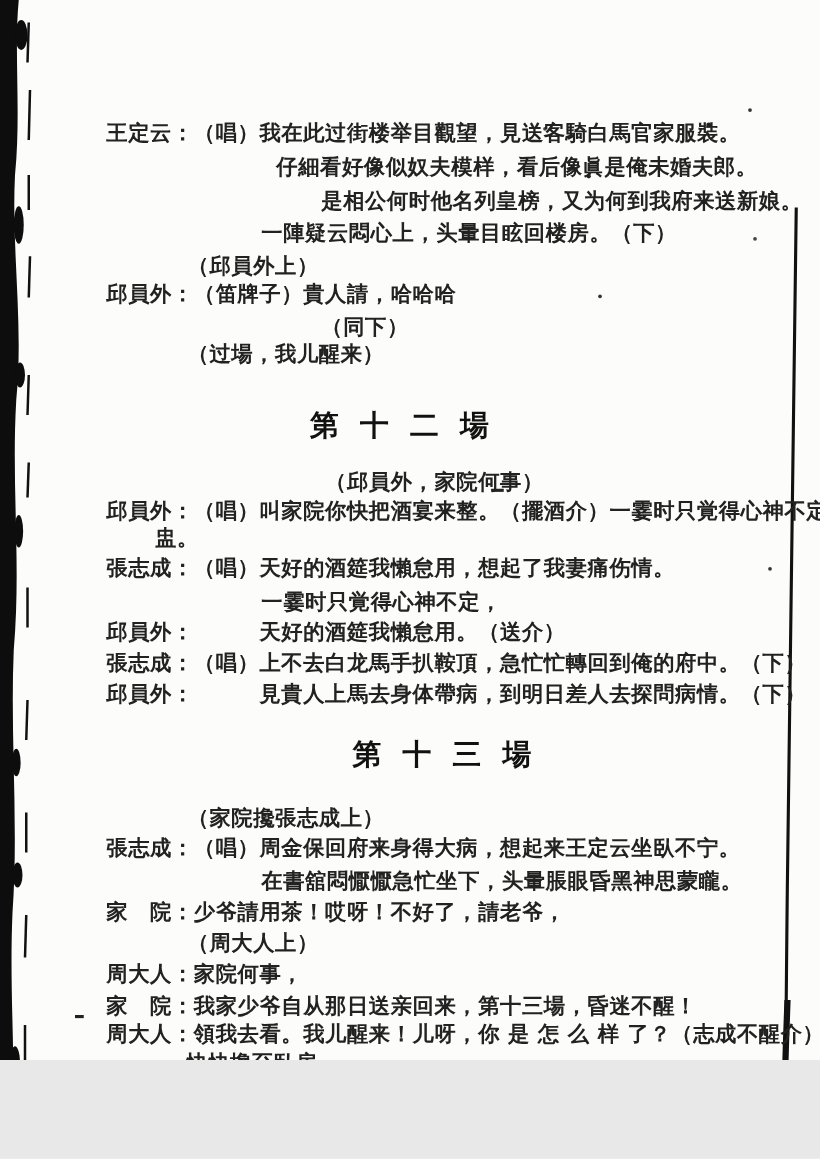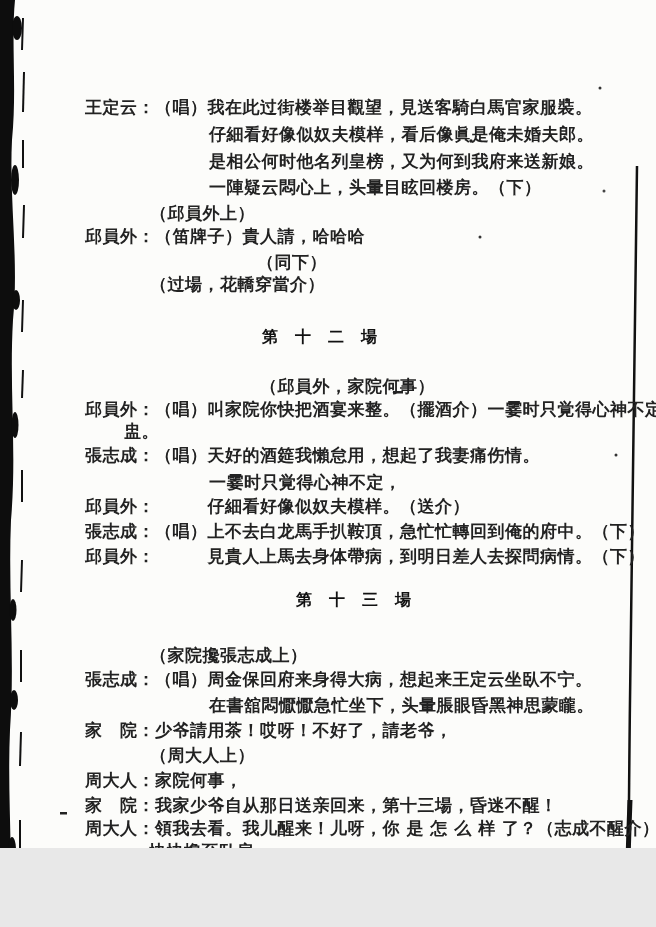--- a/index.html
+++ b/index.html
@@ -15,21 +15,21 @@
     font-weight:600;letter-spacing:0.5px;color:#222;
   }
   .ind-speaker{left:85px;}
   .ind-cont{left:209px;}
   .ind-cont2{left:124px;}
   .ind-stage{left:150px;}
   .ind-stage-center{left:257px;}
   .ind-stage-c2{left:260px;}
   .heading{
     left:0;width:100%;text-align:center;
-    font-size:16px;font-weight:700;letter-spacing:17px;color:#111;
+    font-size:23px;font-weight:700;letter-spacing:17px;color:#111;
   }
   .pageno{
     position:absolute;left:92px;top:861px;
     font-weight:700;font-size:20px;letter-spacing:2px;color:#222;
   }
   .watermark{
     position:absolute;top:898px;right:16px;font-size:15px;
     font-family:"DejaVu Sans","Liberation Sans",sans-serif;
     white-space:pre;letter-spacing:1px;
   }
@@ -82,34 +82,34 @@
     <circle cx="600" cy="88" r="1.5" fill="#333"></circle>
     <circle cx="616" cy="455" r="1.5" fill="#333"></circle>
     <rect x="393" y="391" width="10" height="2.5" fill="#222"></rect>
     <rect x="60" y="812" width="7" height="2.5" fill="#222"></rect>
     <circle cx="604" cy="191" r="1.5" fill="#444"></circle>
     <circle cx="436" cy="103" r="1.5" fill="#444"></circle>
   </svg>
 
   <div id="script-lines">
       <div class="line ind-speaker" style="top: 97px;">王定云：（唱）我在此过街楼举目觀望，見送客騎白馬官家服裝。</div>
-      <div class="line ind-cont" style="top: 124px;">仔細看好像似奴夫模样，看后像眞是俺未婚夫郎。</div>
-      <div class="line ind-cont" style="top: 151px;">是相公何时他名列皇榜，又为何到我府来送新娘。</div>
+      <div class="line ind-cont" style="top: 124px; margin-left: 12px;">仔細看好像似奴夫模样，看后像眞是俺未婚夫郎。</div>
+      <div class="line ind-cont" style="top: 151px; margin-left: 48px;">是相公何时他名列皇榜，又为何到我府来送新娘。</div>
       <div class="line ind-cont" style="top: 177px;">一陣疑云悶心上，头暈目眩回楼房。（下）</div>
       <div class="line ind-stage" style="top: 203px;">（邱員外上）</div>
       <div class="line ind-speaker" style="top: 226px;">邱員外：（笛牌子）貴人請，哈哈哈</div>
       <div class="line ind-stage-center" style="top: 252px;">（同下）</div>
-      <div class="line ind-stage" style="top: 274px;">（过場，花轎穿當介）</div>
+      <div class="line ind-stage" style="top: 274px;">（过場，我儿醒来）</div>
       <div class="line heading" style="top: 327px;">第十二場</div>
       <div class="line ind-stage-c2" style="top: 376px;">（邱員外，家院何事）</div>
       <div class="line ind-speaker" style="top: 399px;">邱員外：（唱）叫家院你快把酒宴来整。（擺酒介）一霎时只覚得心神不定</div>
       <div class="line ind-cont2" style="top: 421px;">盅。</div>
       <div class="line ind-speaker" style="top: 445px;">張志成：（唱）天好的酒筵我懶怠用，想起了我妻痛伤情。</div>
       <div class="line ind-cont" style="top: 472px;">一霎时只覚得心神不定，</div>
-      <div class="line ind-speaker" style="top: 496px;">邱員外：　　　仔細看好像似奴夫模样。（送介）</div>
+      <div class="line ind-speaker" style="top: 496px;">邱員外：　　　天好的酒筵我懶怠用。（送介）</div>
       <div class="line ind-speaker" style="top: 521px;">張志成：（唱）上不去白龙馬手扒鞍頂，急忙忙轉回到俺的府中。（下）</div>
       <div class="line ind-speaker" style="top: 546px;">邱員外：　　　見貴人上馬去身体帶病，到明日差人去探問病情。（下）</div>
       <div class="line heading" style="top: 590px; padding-left: 34px;">第十三場</div>
       <div class="line ind-stage" style="top: 645px;">（家院攙張志成上）</div>
       <div class="line ind-speaker" style="top: 669px;">張志成：（唱）周金保回府来身得大病，想起来王定云坐臥不宁。</div>
       <div class="line ind-cont" style="top: 695px;">在書舘悶懨懨急忙坐下，头暈脹眼昏黑神思蒙矓。</div>
       <div class="line ind-speaker" style="top: 720px;">家　院：少爷請用茶！哎呀！不好了，請老爷，</div>
       <div class="line ind-stage" style="top: 745px;">（周大人上）</div>
       <div class="line ind-speaker" style="top: 770px;">周大人：家院何事，</div>
       <div class="line ind-speaker" style="top: 795px;">家　院：我家少爷自从那日送亲回来，第十三場，昏迷不醒！</div>

